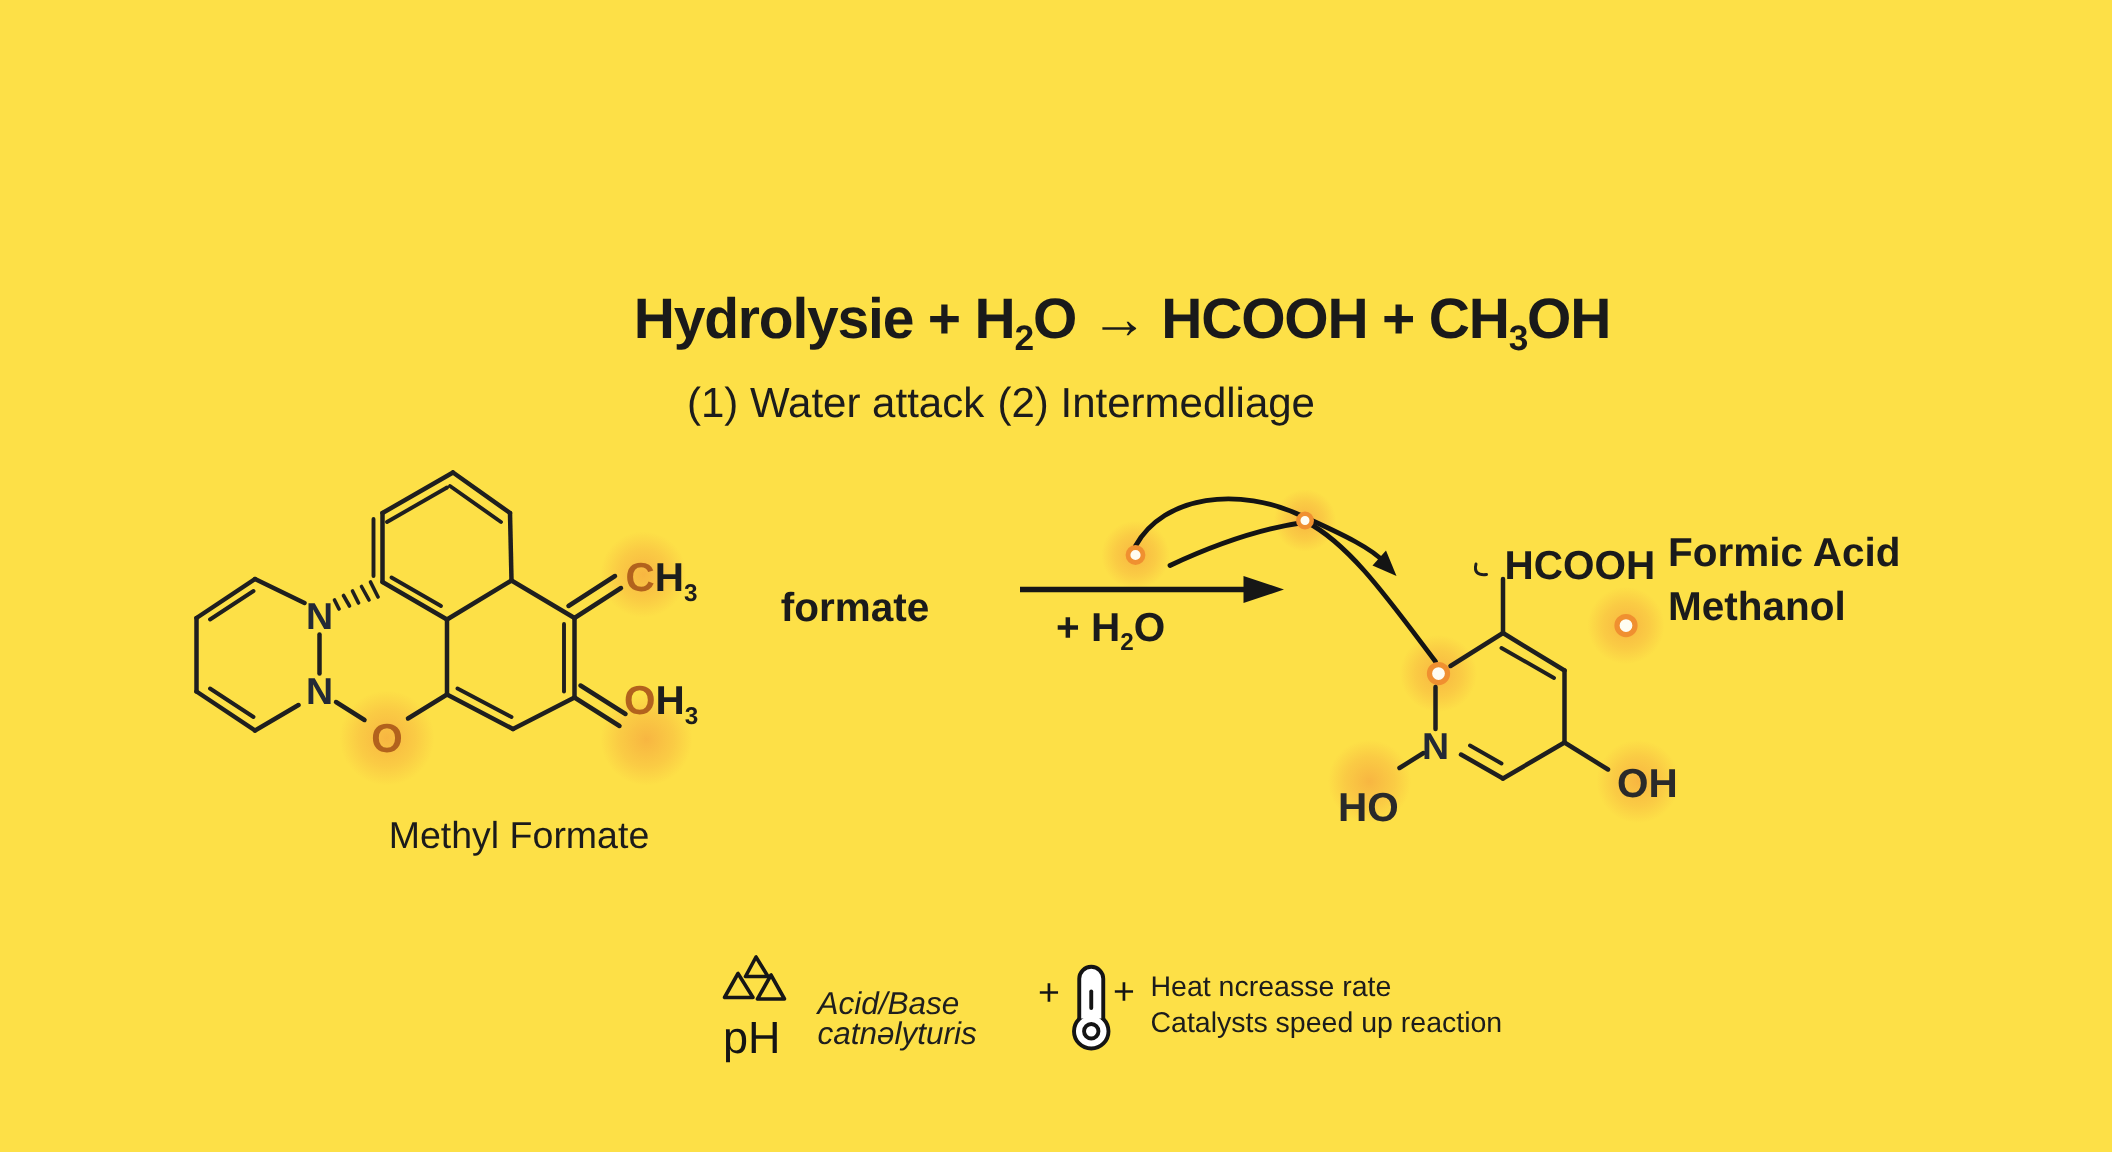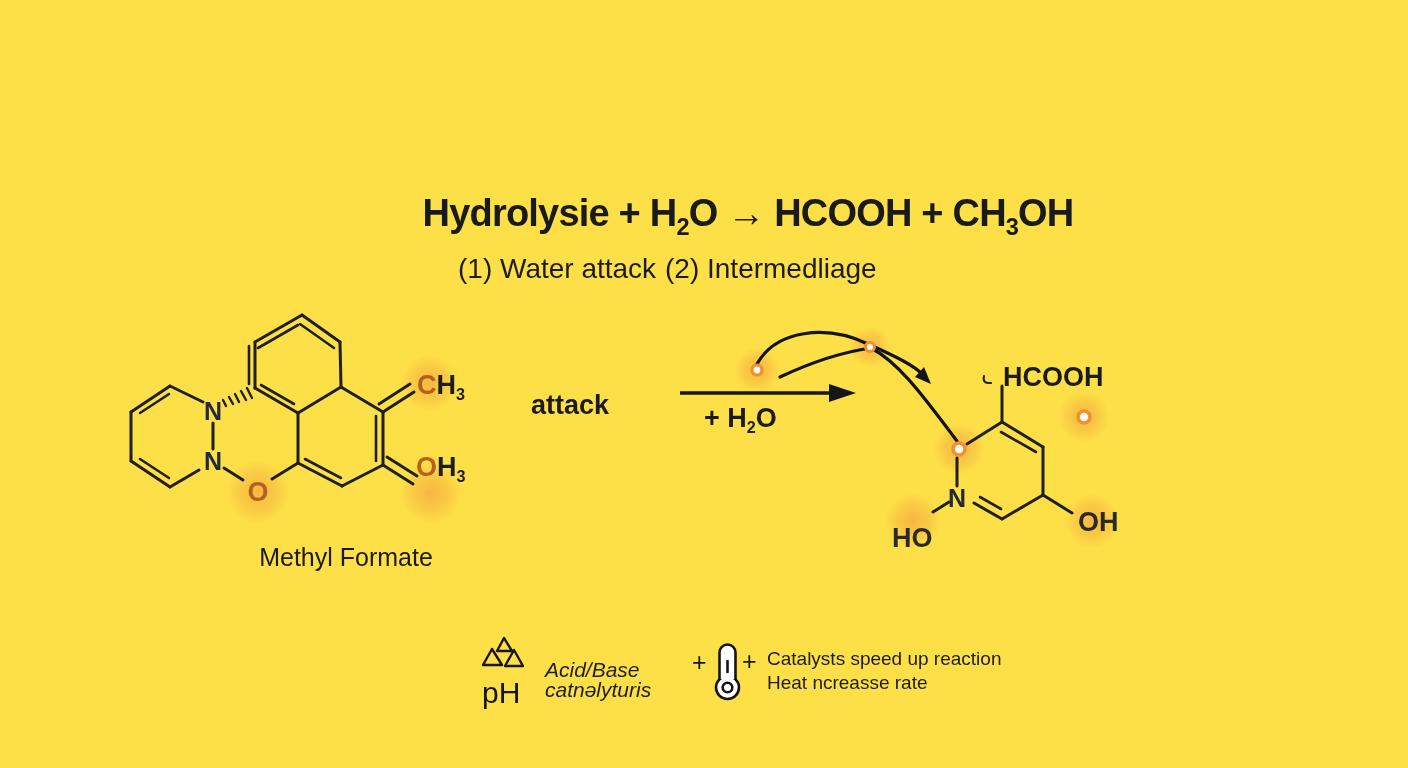--- a/index.html
+++ b/index.html
@@ -145,48 +145,52 @@
     </g>
   </svg>
 
   <div class="abs ctr title" style="left:748px;top:192px;">
     <span>Hydrolysie + H</span><sub class="bigsub">2</sub><span>O → HCOOH + CH</span><sub class="bigsub">3</sub><span>OH</span>
   </div>
 
   <div class="abs step" style="left:458px;top:253px;">(1) Water attack</div>
   <div class="abs step" style="left:665px;top:253px;text-align:right;">(2) Intermedliage</div>
 
-  <div class="abs ctr formula" style="left:570px;top:390px;">attack</div>
+  <div class="abs ctr formula" style="left:570px;top:390px;">formate</div>
 
   <div class="abs formula" style="left:704px;top:403px;">
     <span>+ H</span><sub>2</sub><span>O</span>
   </div>
 
   <div class="abs ctr atom navy" style="left:213px;top:397px;font-size:25px;">N</div>
   <div class="abs ctr atom navy" style="left:213px;top:447px;font-size:25px;">N</div>
   <div class="abs ctr atom orange" style="left:258px;top:477px;font-size:27px;font-weight:700;">O</div>
   <div class="abs atom" style="left:417px;top:370px;font-size:27px;">
     <span class="orange">C</span><span>H</span><sub>3</sub>
   </div>
   <div class="abs atom" style="left:416px;top:452px;font-size:27px;">
     <span class="orange">O</span><span>H</span><sub>3</sub>
   </div>
 
   <div class="abs ctr bold-label" style="left:320px;top:543px;">Methyl Formate</div>
 
   <div class="abs formula" style="left:1003px;top:350px;margin-top:12px;">HCOOH</div>
+  <div class="abs pname" style="left:1112px;top:350px;">
+    <div>Formic Acid</div>
+    <div>Methanol</div>
+  </div>
   <div class="abs ctr atom navy" style="left:957px;top:484px;font-size:25px;">N</div>
   <div class="abs atom" style="left:892px;top:523px;font-size:27px;color:#2a2a2a;">HO</div>
   <div class="abs atom" style="left:1078px;top:507px;font-size:27px;color:#2a2a2a;">OH</div>
 
   <div class="abs ph" style="left:482px;top:676px;">pH</div>
   <div class="abs legend-small" style="left:545px;top:660px;">
     <div>Acid/Base</div>
     <div>catnəlyturis</div>
   </div>
   <div class="abs plus" style="left:692px;top:648px;">+</div>
   <div class="abs plus" style="left:742px;top:647px;">+</div>
   <div class="abs legend-heat" style="left:767px;top:647px;">
+    <div>Heat ncreasse rate</div>
     <div>Catalysts speed up reaction</div>
-    <div>Heat ncreasse rate</div>
   </div>
 
 </div>
 
 </body></html>

